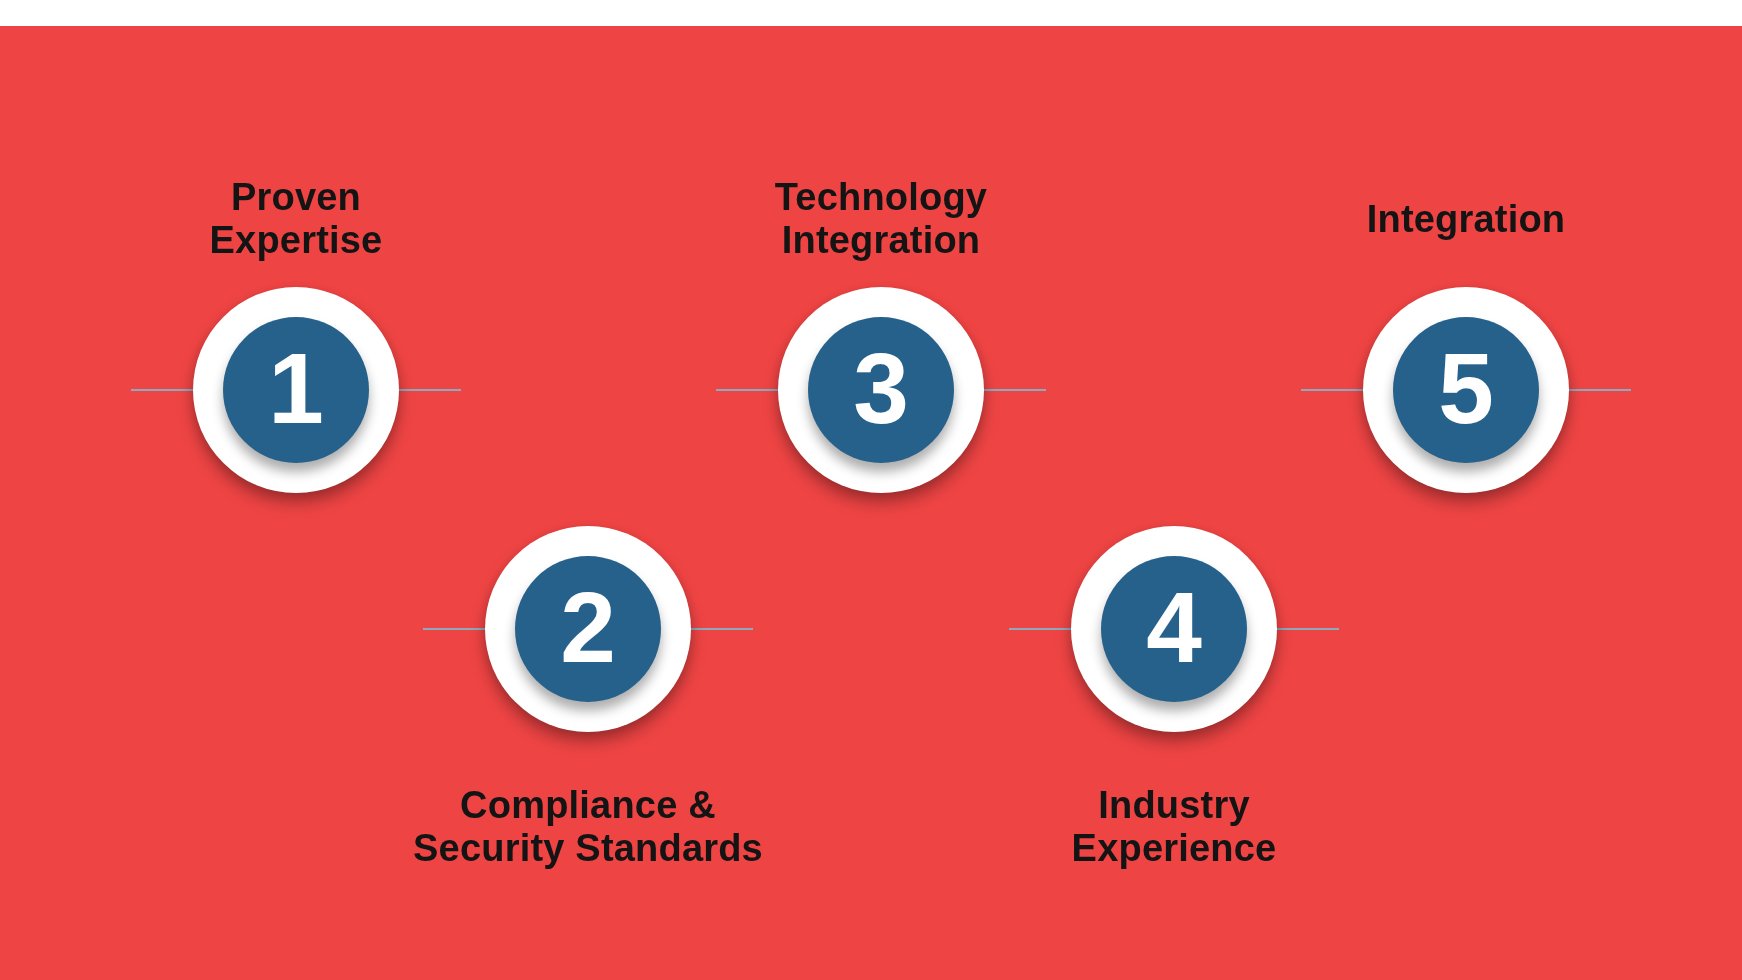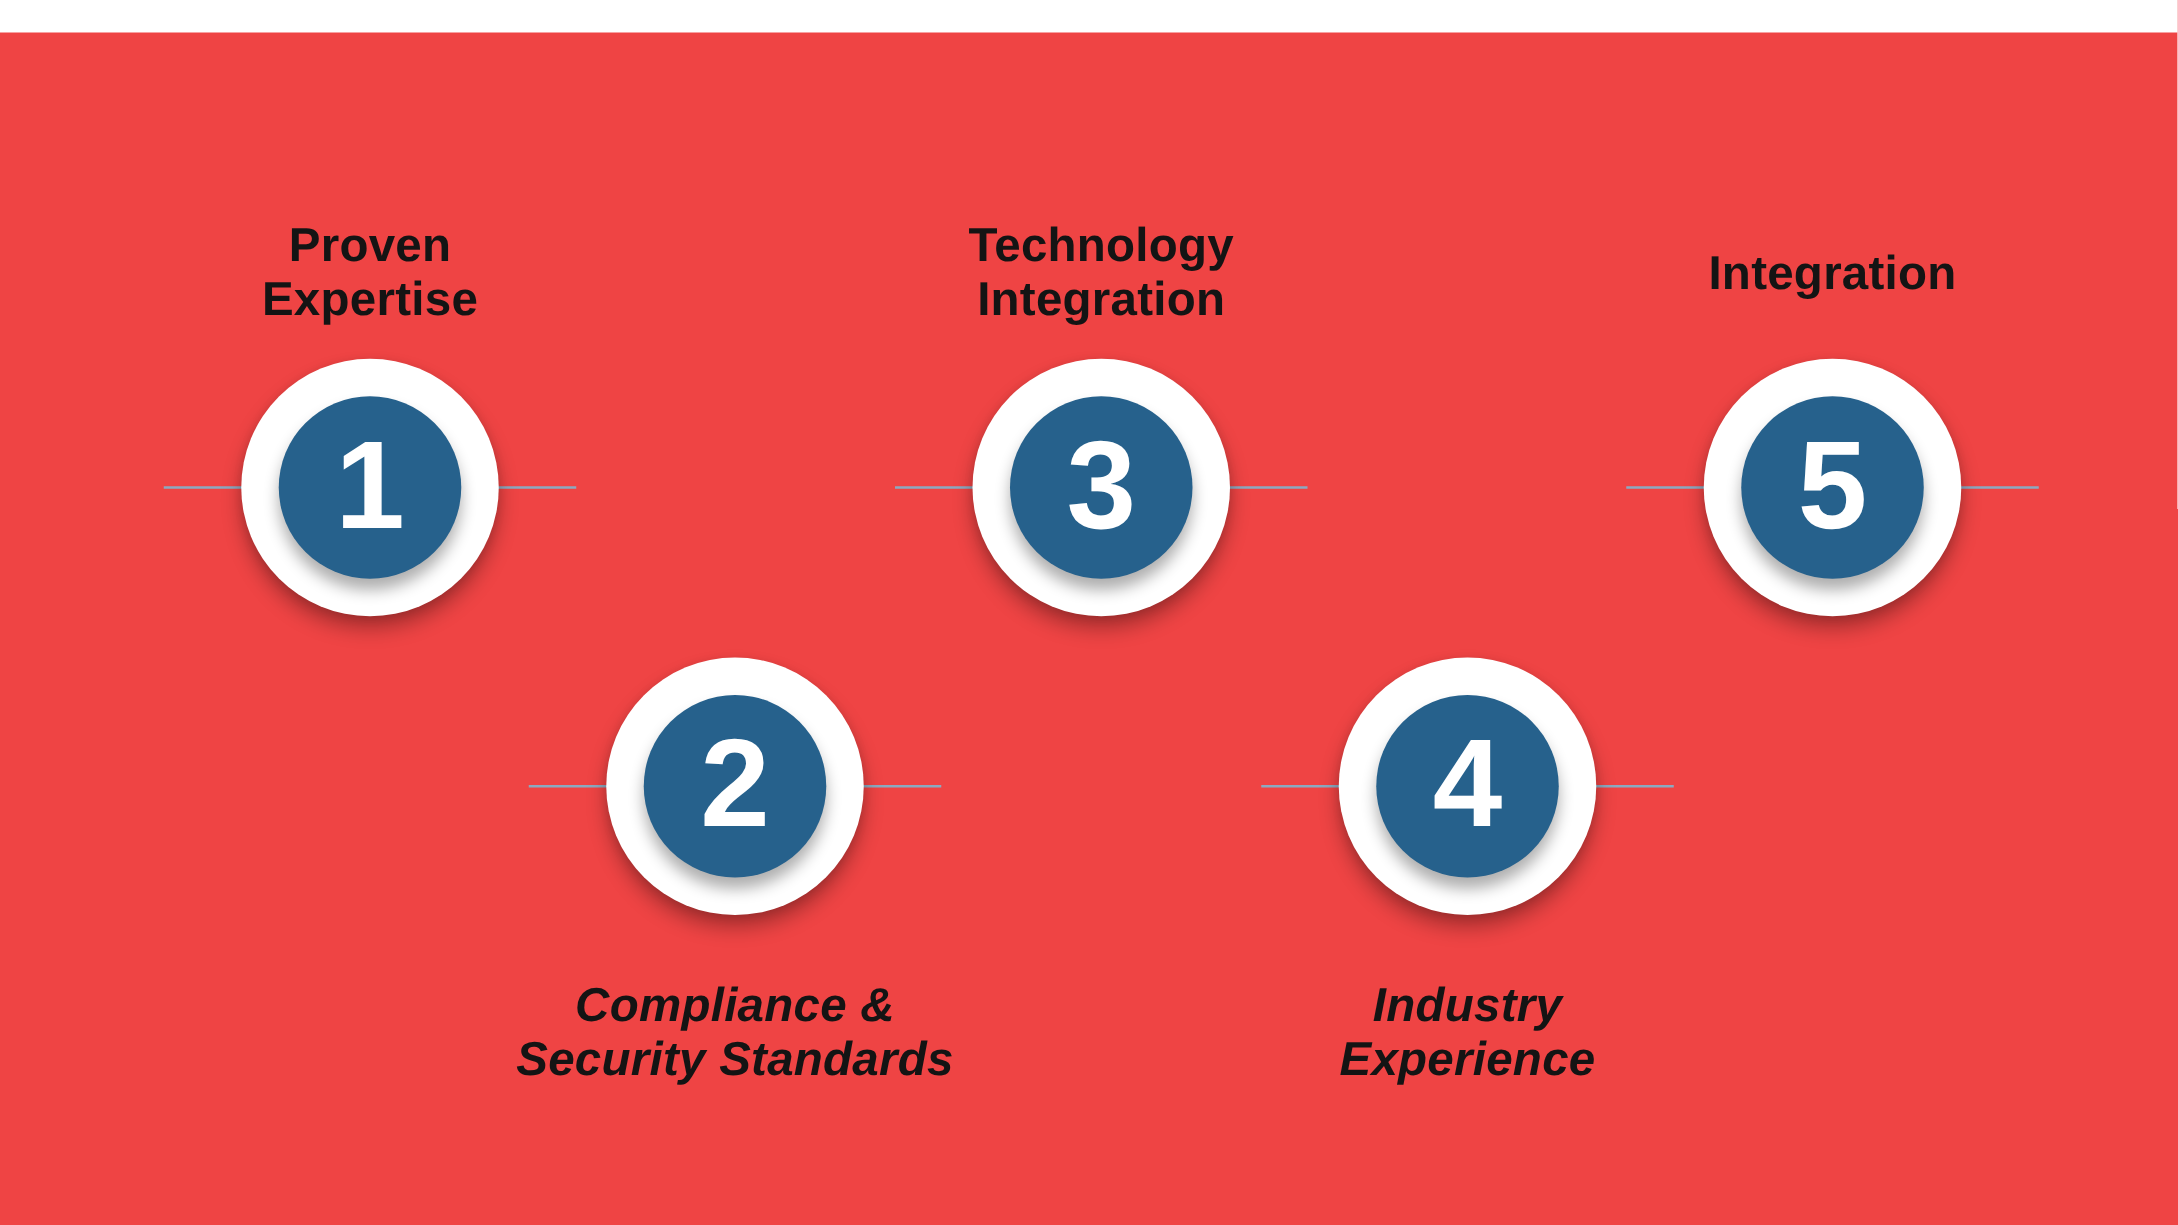--- a/index.html
+++ b/index.html
@@ -66,21 +66,21 @@
     width: 560px;
     left: -280px;
     height: 100px;
     display: flex;
     align-items: center;
     justify-content: center;
     text-align: center;
     z-index: 2;
   }
   .node.top .label    { top: -221px; }  
-  .node.bottom .label { top: 148px; font-style: italic; }   
+  .node.bottom .label { top: 148px; }   
   .label-text {
     white-space: pre-line;
     font-size: 38px;
     line-height: 43px;
     font-weight: 600;
     color: var(--label, #141414);
     letter-spacing: 0.2px;
   }
 </style>
 </head>

